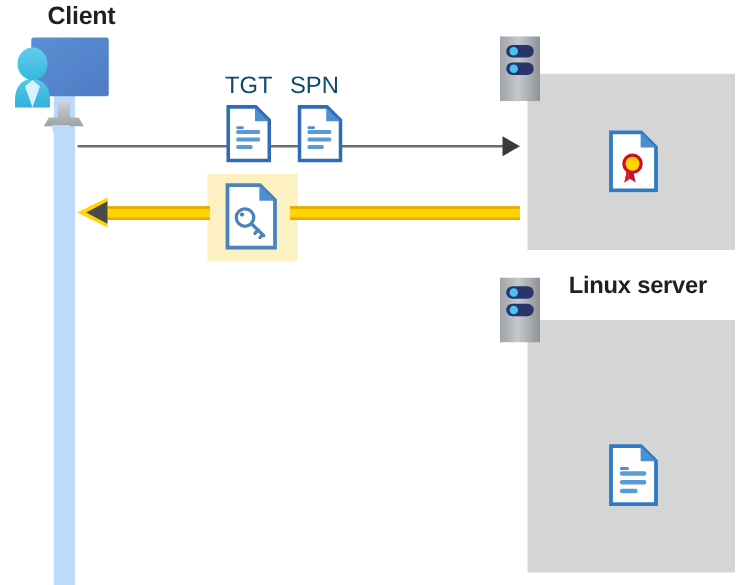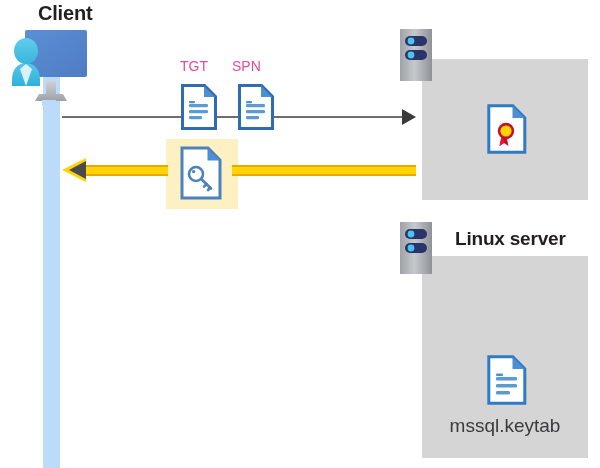--- a/index.html
+++ b/index.html
@@ -30,21 +30,21 @@
     font-size: 20px;
     margin-left: 12px;
   }
   #dc-title {
     left: 455px; top: 2px;
     font-size: 19px;
     line-height: 25px;
     width: 140px;
   }
   #linux-title {
-    left: 455px; top: 226px;
+    left: 455px; top: 216px;
     font-size: 19px;
     line-height: 25px;
     width: 145px;
   }
 
   
   .panel {
     background: #d5d5d5;
   }
   #dc-panel   { left: 422px; top: 59px;  width: 166px; height: 141px; }
@@ -95,22 +95,22 @@
   #yellow-arrow-head-inner {
     left: 69px; top: 161px;
     width: 0; height: 0;
     border-top: 9px solid transparent;
     border-bottom: 9px solid transparent;
     border-right: 17px solid #4a4a4c;
   }
 
   
   .doc-label {
-    font-size: 14px;
-    color: #ec4899;
+    font-size: 19px;
+    color: #0c4a6e;
     text-align: right;
   }
   #tgt-label { left: 180px; top: 58px; }
   #spn-label { left: 232px; top: 58px; }
 
   #keytab-label {
     left: 422px; top: 415px;
     width: 166px;
     text-align: center;
     font-size: 19px;
@@ -283,15 +283,14 @@
       <path d="M25.5 2 v12 h12 z" fill="#4e8fd4"></path>
       <g fill="#5b9bd5">
         <rect x="9" y="22" width="21" height="3.6" rx="1.4"></rect>
         <rect x="9" y="29" width="21" height="3.6" rx="1.4"></rect>
         <rect x="9" y="36" width="14" height="3.6" rx="1.4"></rect>
       </g>
       <rect x="9" y="18.5" width="7" height="2.4" rx="1" fill="#4e8fd4"></rect>
     </svg>
   </div>
 
-  <div class="abs" id="keytab-label">mssql.keytab</div>
 
 </div>
 
 </body></html>

